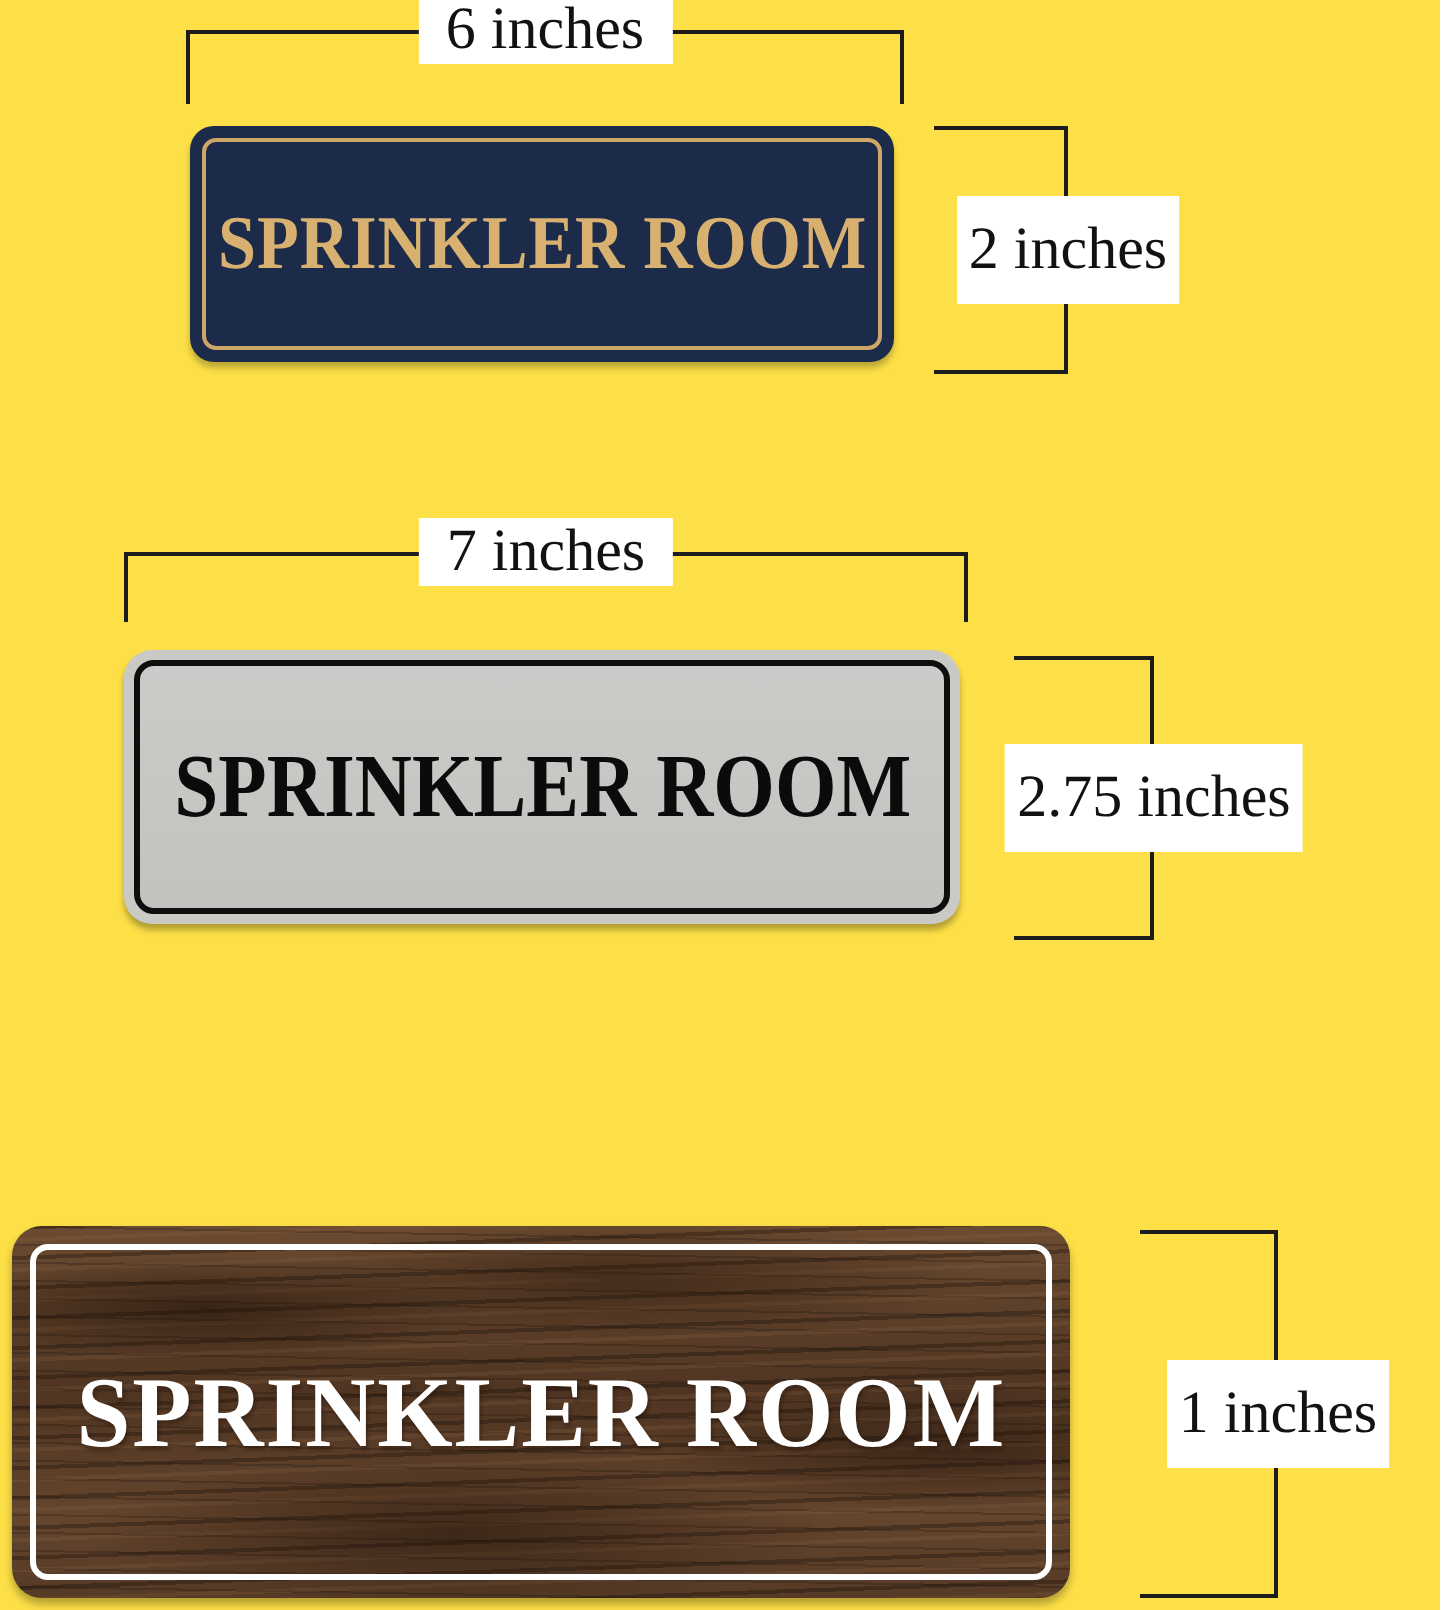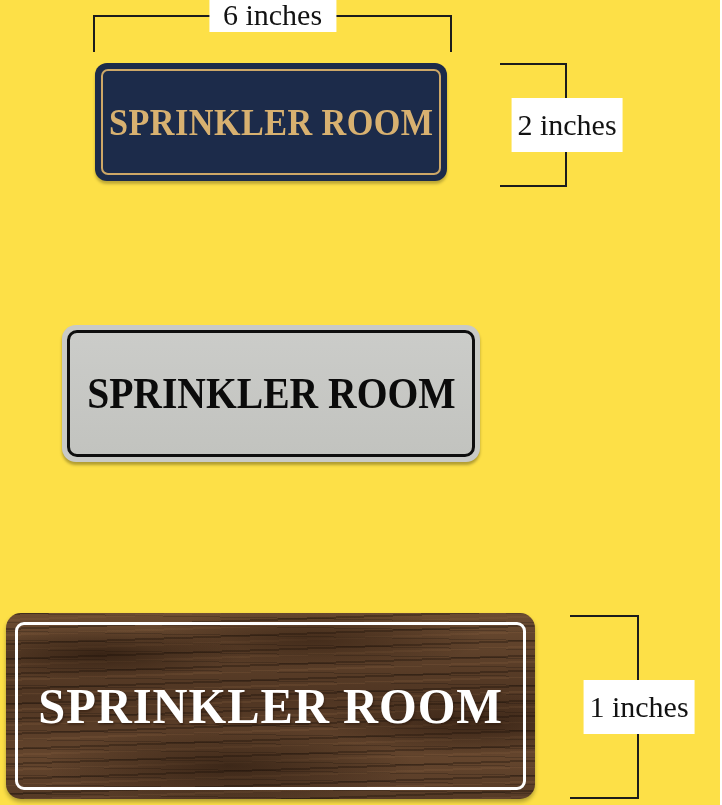--- a/index.html
+++ b/index.html
@@ -42,21 +42,21 @@
 
   
   .d1t{left:93px;top:15px;width:355px;height:35px;}
   .s1{
     left:95px;top:63px;width:352px;height:118px;
     background:#1c2b4a;border-radius:12px;
     box-shadow:0 3px 3px rgba(0,0,0,.25);
   }
   .i1{inset:6px;border:2px solid #cda767;border-radius:7px;left:6px;top:6px;right:6px;bottom:6px;}
   .t1{font-size:38px;color:#d8b170;letter-spacing:.5px;transform:scaleX(.9);}
-  .d1s{left:500px;top:63px;width:65px;height:120px;}
+  .d1s{left:467px;top:63px;width:65px;height:120px;}
 
   
   .d2t{left:62px;top:276px;width:418px;height:33px;}
   .s2{
     left:62px;top:325px;width:418px;height:137px;
     background:#c9cac6;border-radius:14px;
     box-shadow:0 3px 3px rgba(0,0,0,.3);
   }
   .i2{
     left:5px;top:5px;right:5px;bottom:5px;
@@ -99,24 +99,30 @@
   </div>
   <div class="sign s1">
     <div class="sign-inner i1">
       <span class="sign-text t1">SPRINKLER ROOM</span>
     </div>
   </div>
   <div class="dim-side d1s">
     <span class="dim-label">2 inches</span>
   </div>
 
+  <div class="dim-top d2t">
+    <span class="dim-label">7 inches</span>
+  </div>
   <div class="sign s2">
     <div class="sign-inner i2">
       <span class="sign-text t2">SPRINKLER ROOM</span>
     </div>
+  </div>
+  <div class="dim-side d2s">
+    <span class="dim-label">2.75 inches</span>
   </div>
 
   <div class="sign s3">
     <div class="sign-inner i3">
       <span class="sign-text t3">SPRINKLER ROOM</span>
     </div>
   </div>
   <div class="dim-side d3s">
     <span class="dim-label">1 inches</span>
   </div>

